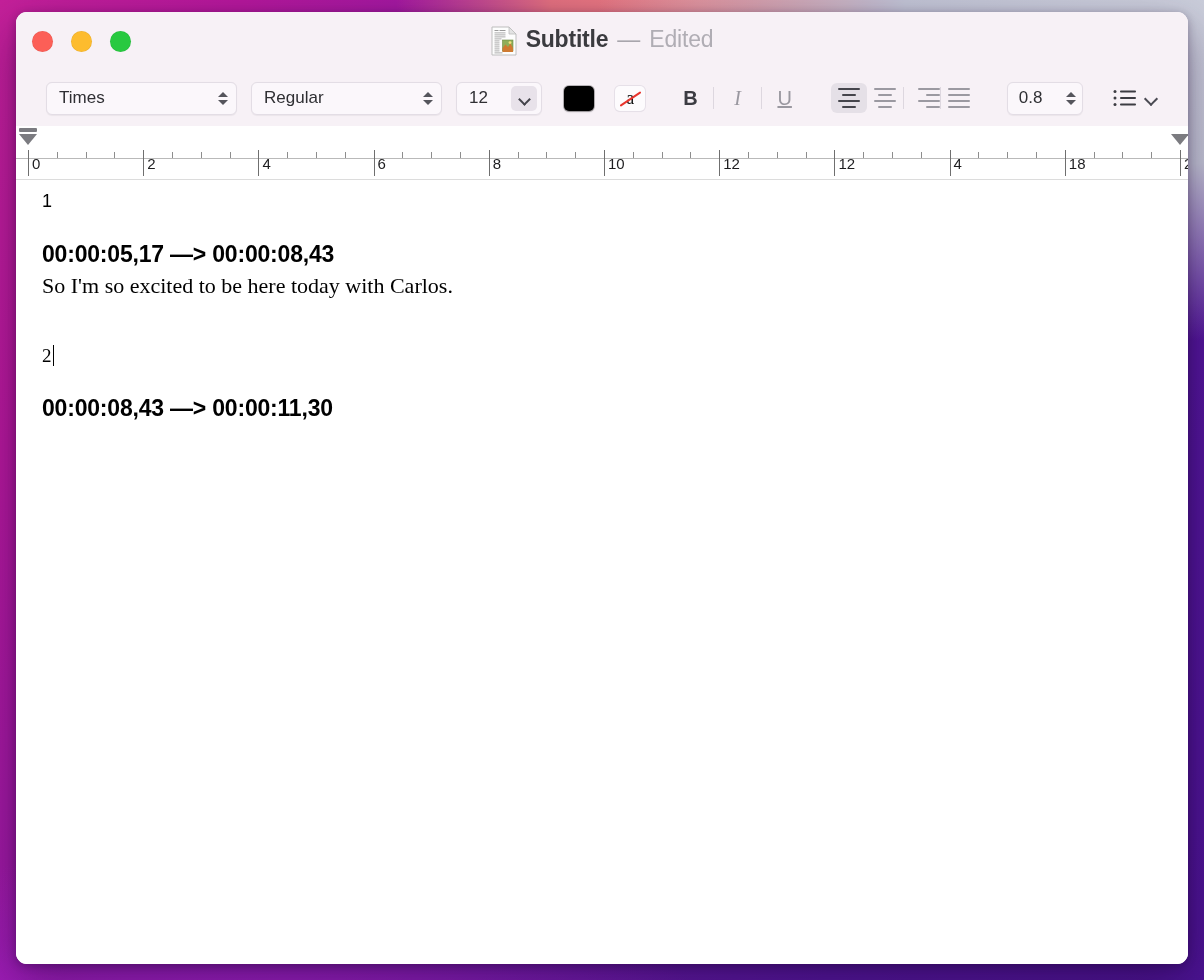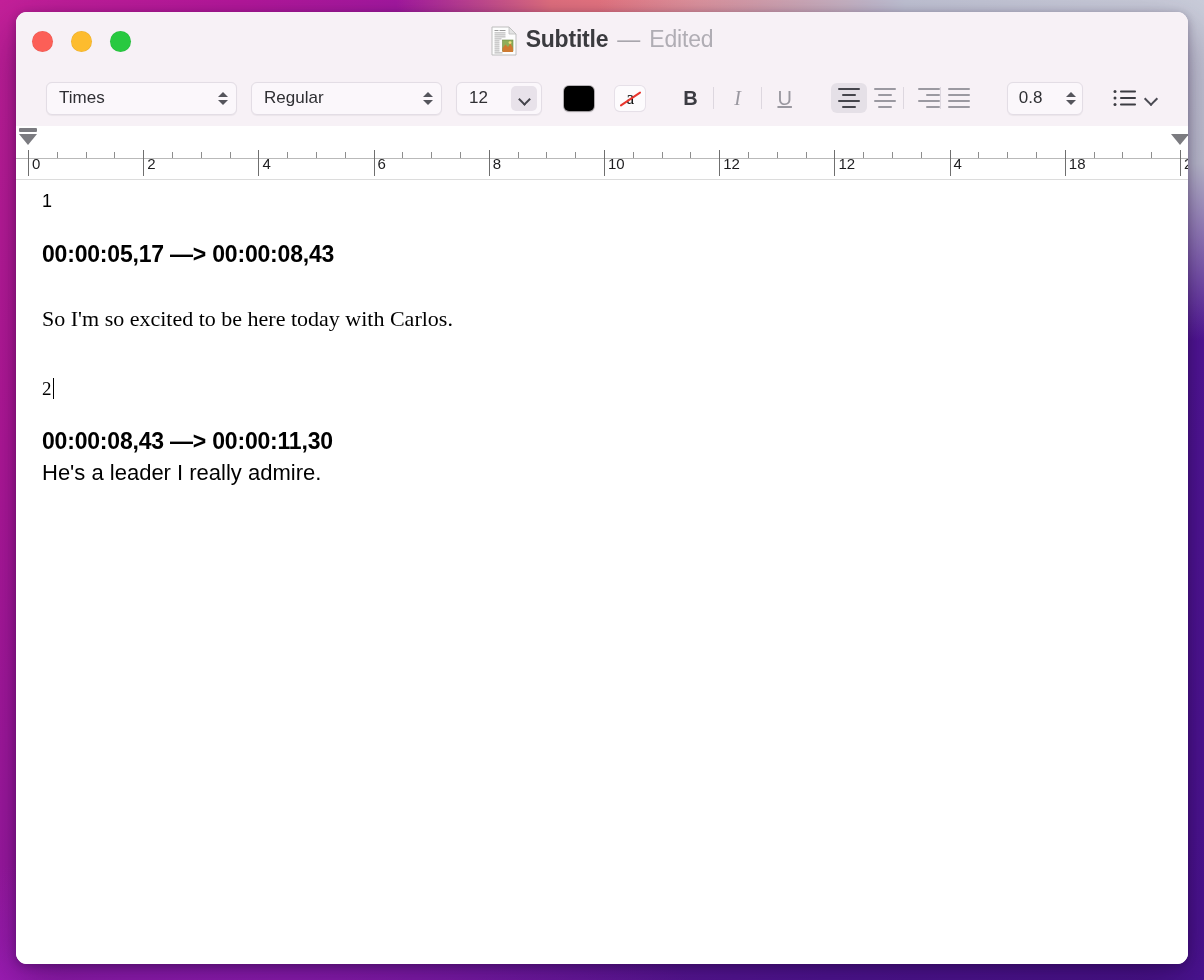--- a/index.html
+++ b/index.html
@@ -355,21 +355,20 @@
     color: #000;
     line-height: 32px;
     letter-spacing: -0.2px;
     margin-top: 21px;
   }
   .cue-text-serif {
     font-family: "Liberation Serif", serif;
     font-size: 22px;
     color: #000;
     line-height: 32px;
-    margin-top: 33px;
   }
   .cue-text-sans {
     font-family: "Liberation Sans", sans-serif;
     font-size: 22px;
     color: #000;
     line-height: 32px;
   }
   .blank-line {
     height: 38px;
   }
@@ -577,17 +576,17 @@
   </div>
 
   <div id="doc-area">
     <div id="doc-content">
         <div class="sub-block">
           <div class="cue-index-sans"><span>1</span></div>
           <div class="cue-time">00:00:05,17 —&gt; 00:00:08,43</div>
           <div class="cue-text-serif">So I'm so excited to be here today with Carlos.</div>
         </div>
         <div class="blank-line"></div>
-        <div class="sub-block"><div class="cue-index-serif"><span>2</span><span class="caret"></span></div><div class="cue-time">00:00:08,43 —&gt; 00:00:11,30</div><div class="cue-text-sans">He's a leader I really admire.</div></div>
+        <div class="sub-block"><div class="cue-index-serif"><span>2</span><span class="caret"></span></div><div class="cue-time">00:00:08,43 —&gt; 00:00:11,30</div></div>
       </div>
   </div>
 
 </div>
 
 </body></html>

